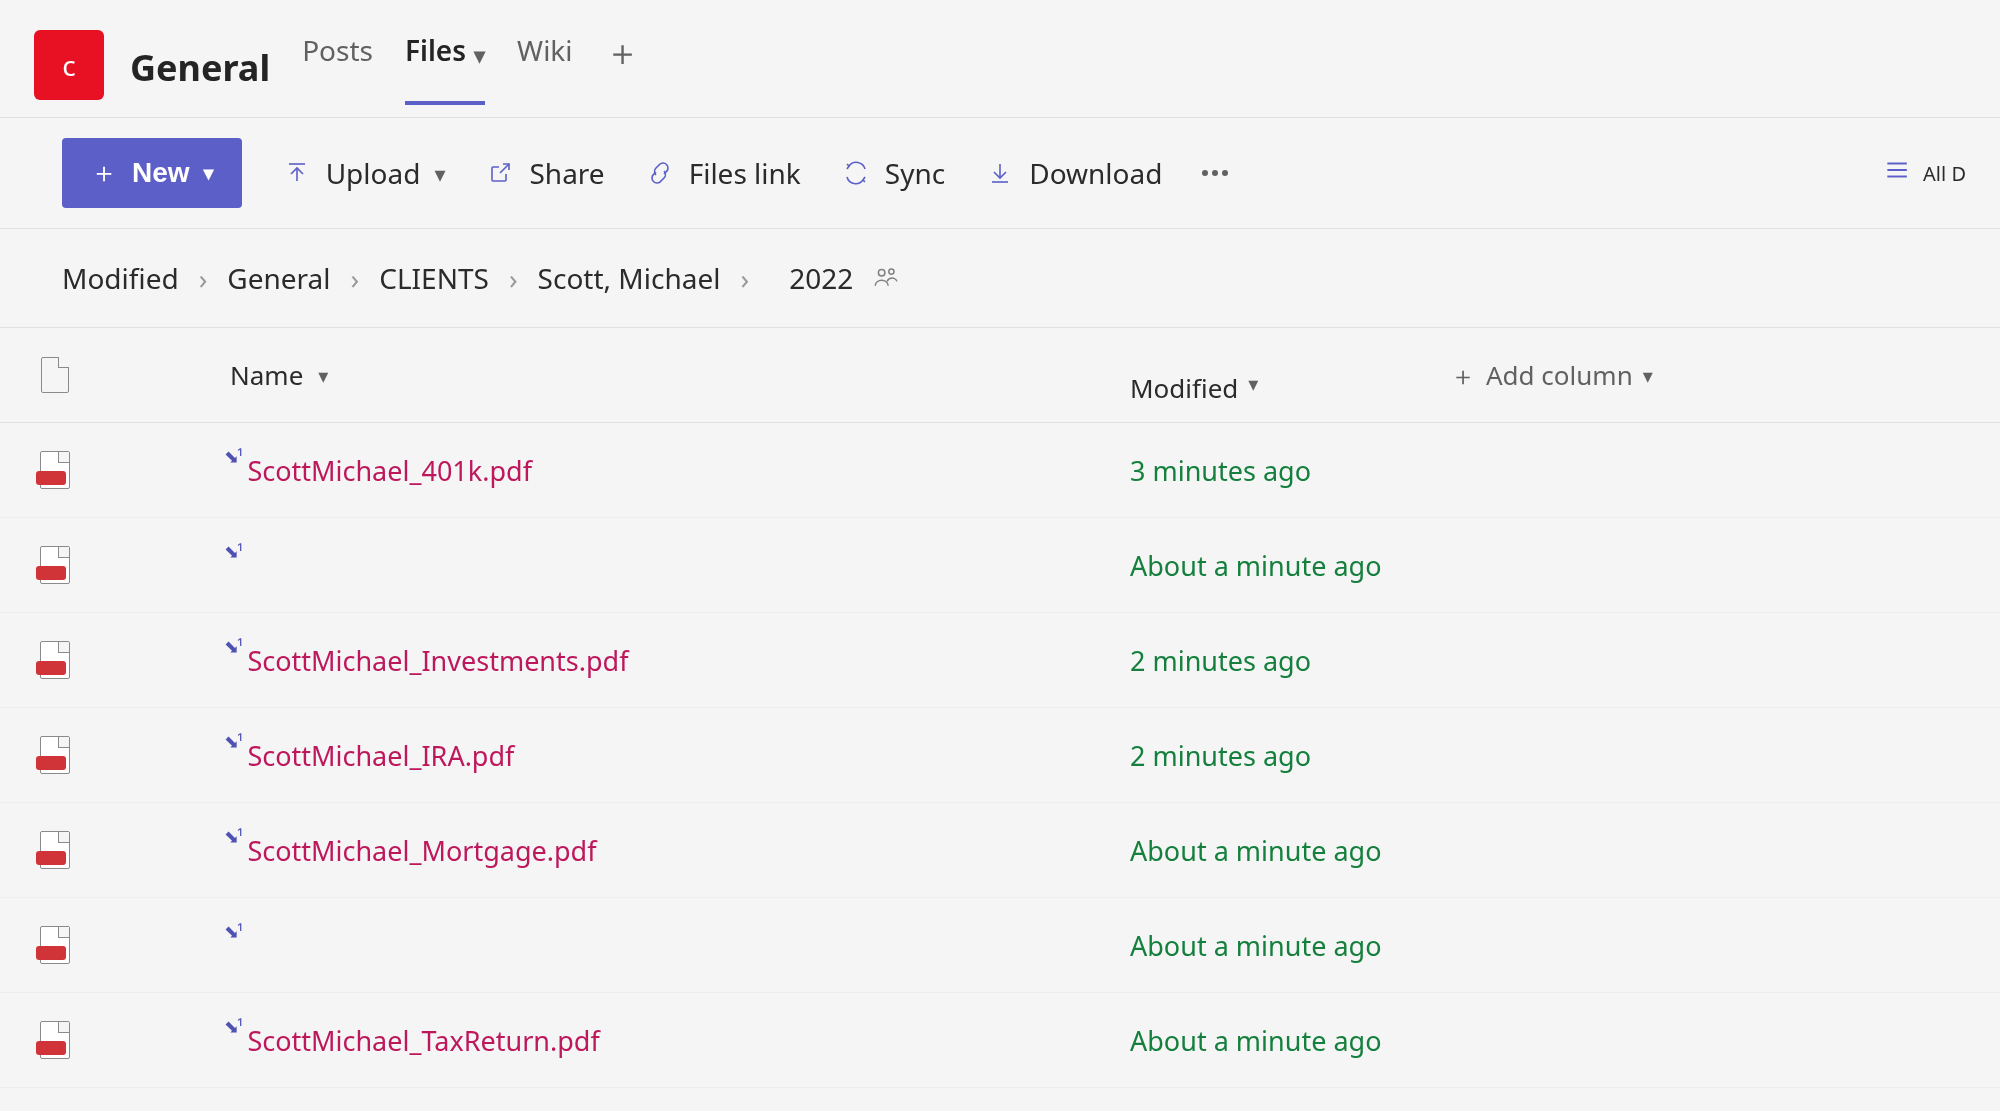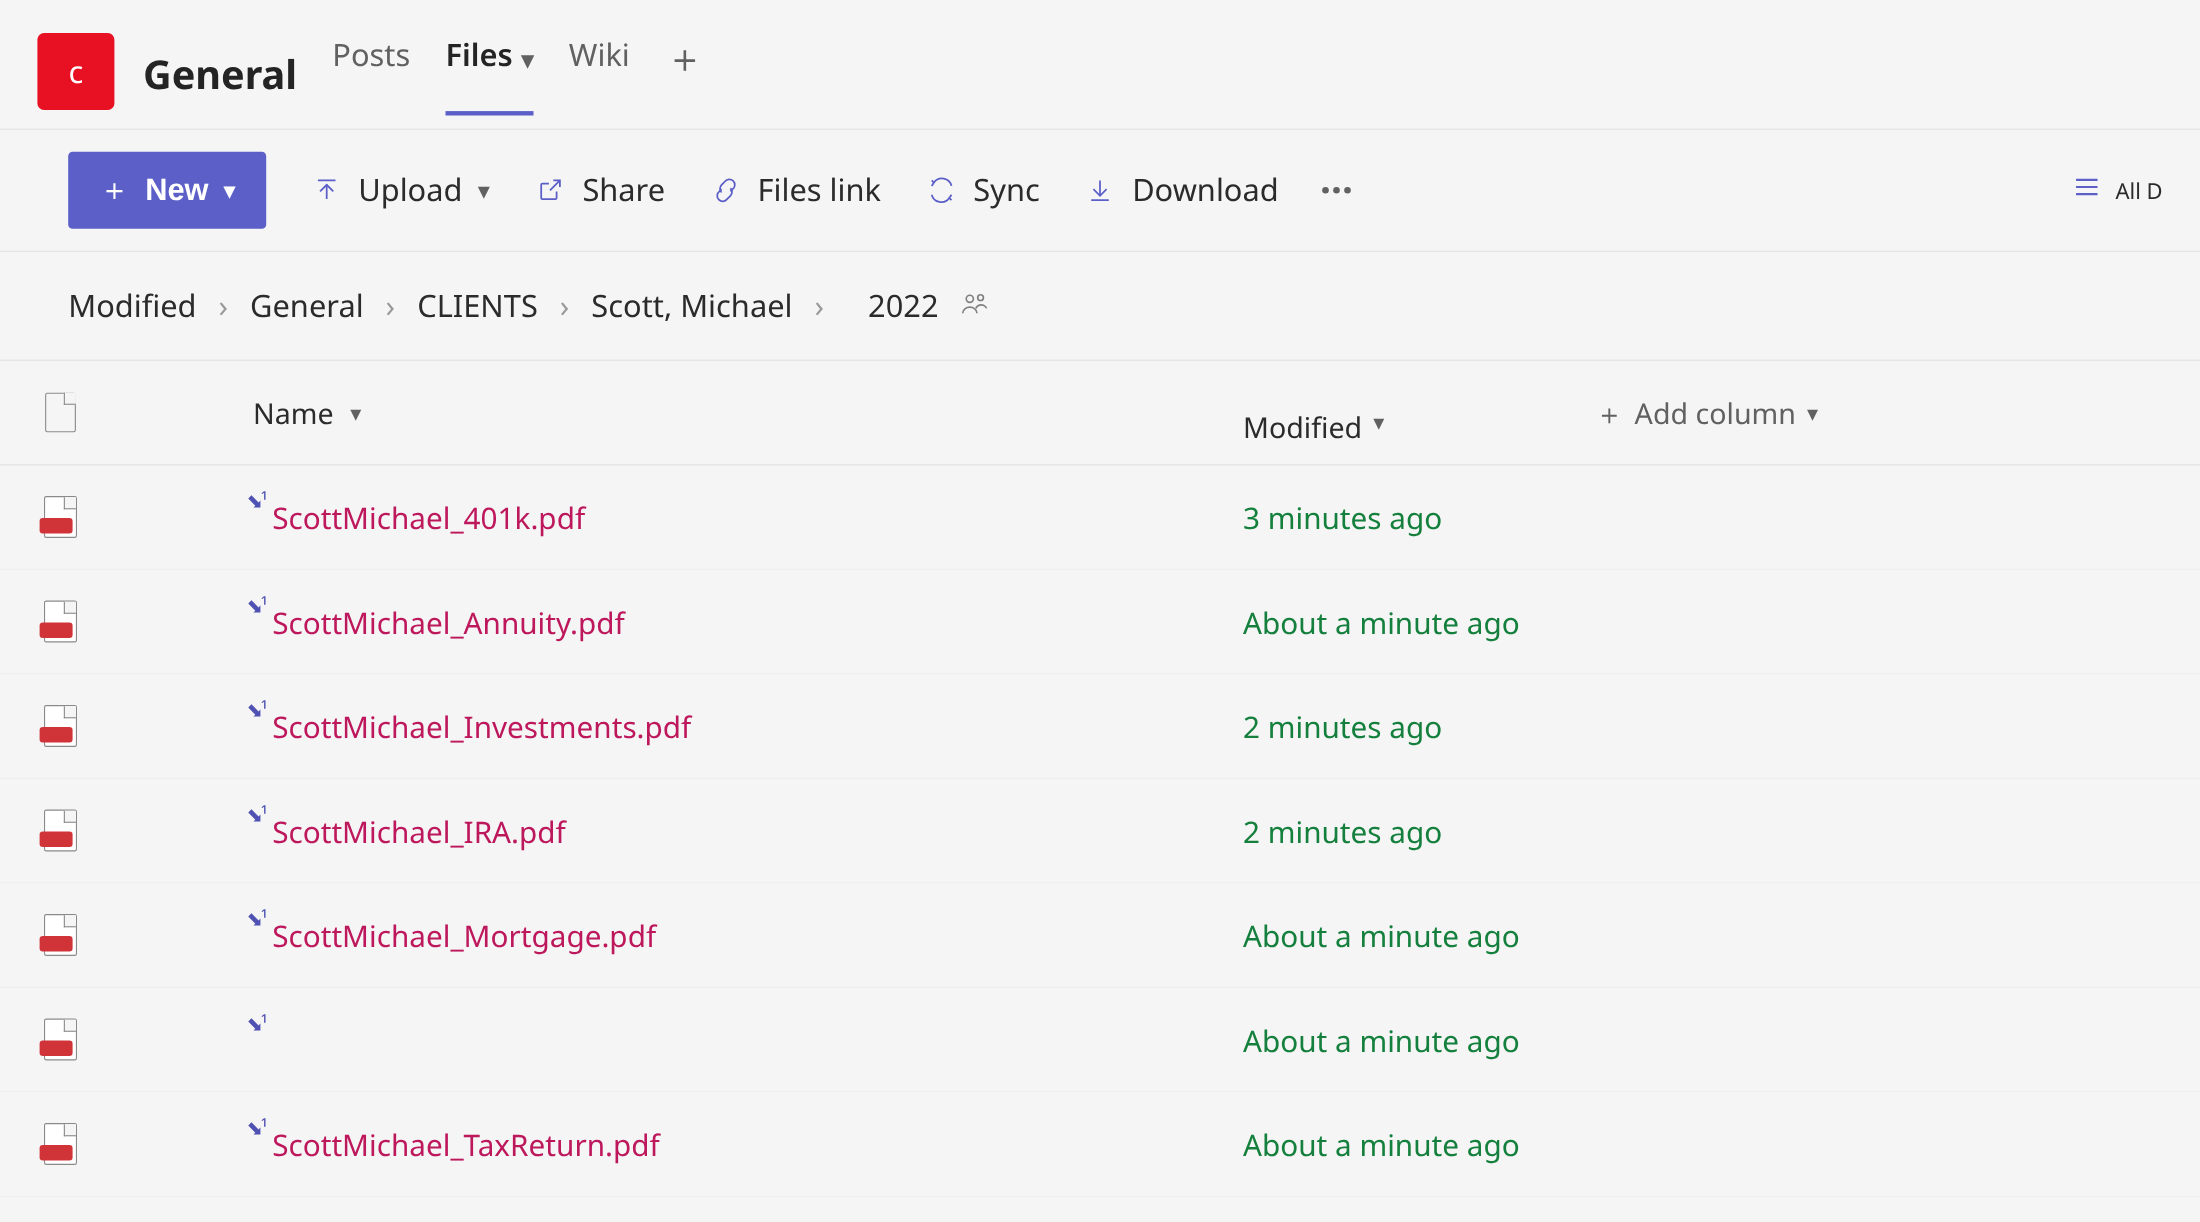--- a/index.html
+++ b/index.html
@@ -381,21 +381,20 @@
       <div class="list-row">
     <div class="file-icon-cell">
       <div class="pdf-ico">
         <div class="page"></div>
             <div class="band"></div>
       </div>
     </div>
     <div></div>
     <div class="name-cell">
       <span class="new-mark">⬊¹</span>
-      <span class="fname">ScottMichael_Annuity.pdf</span>
     </div>
     <div class="mod-cell">
       <span>About a minute ago</span>
     </div>
     <div></div>
   </div>
       <div class="list-row">
     <div class="file-icon-cell">
       <div class="pdf-ico">
         <div class="page"></div>

